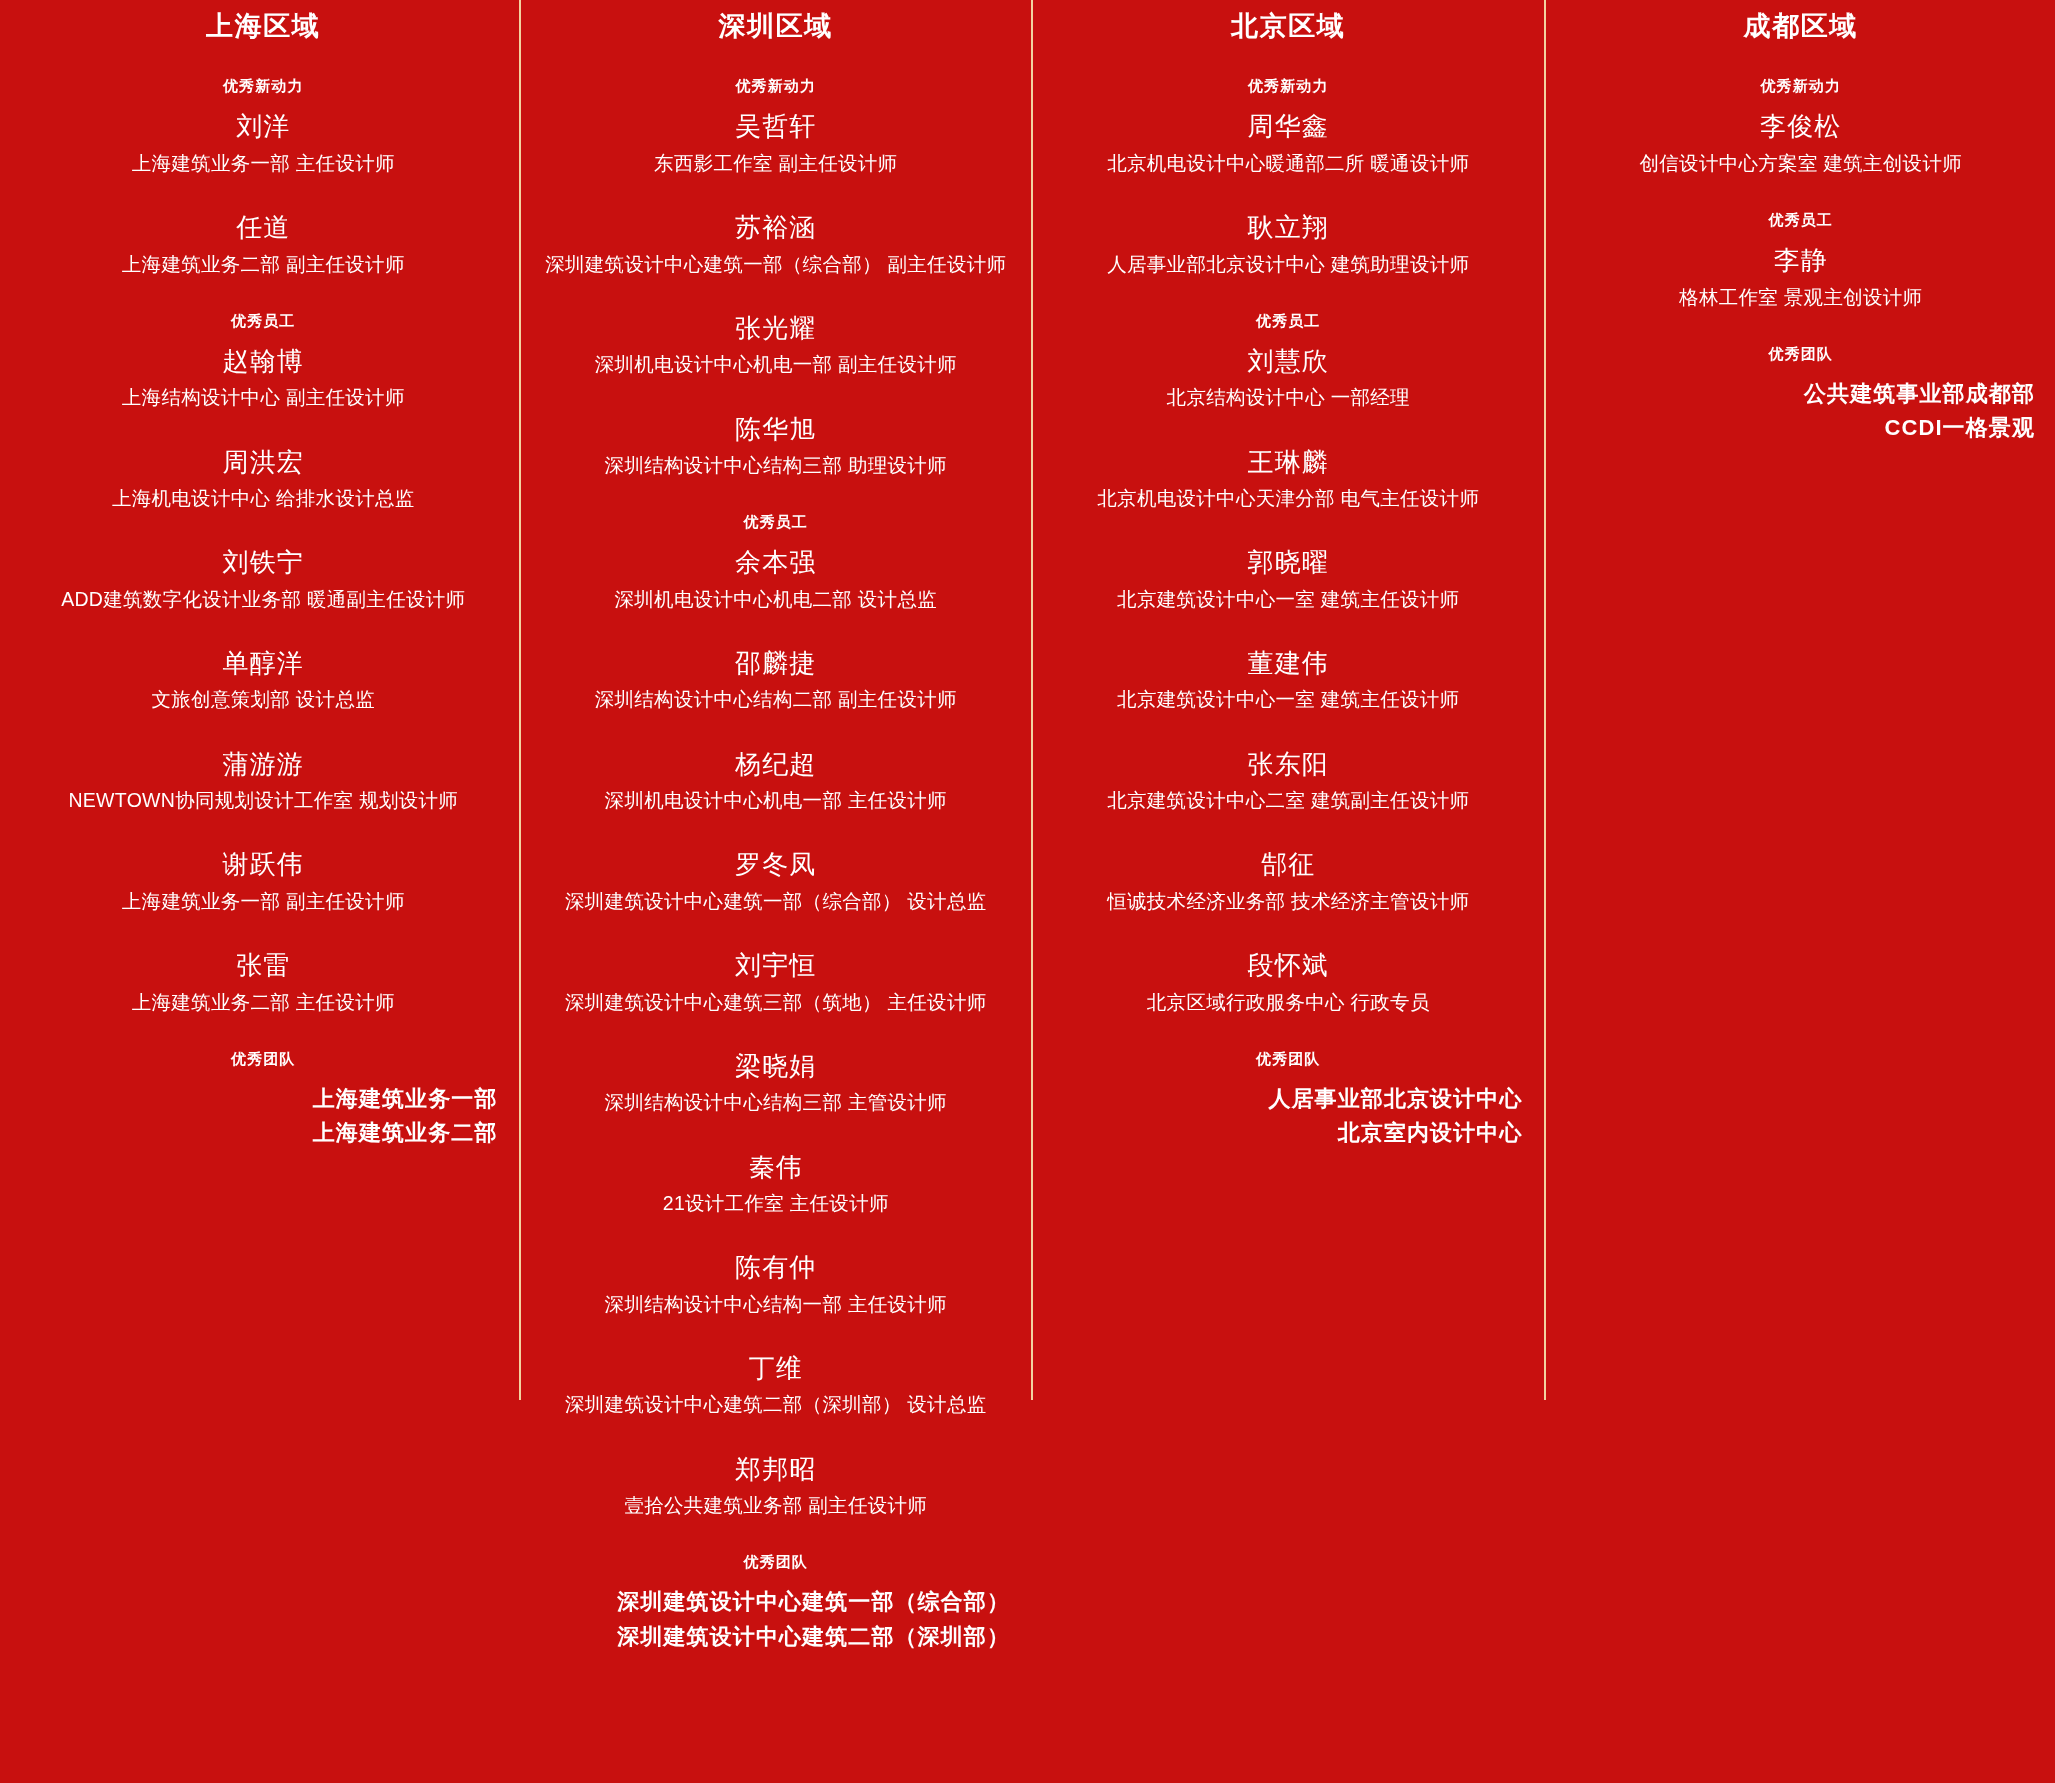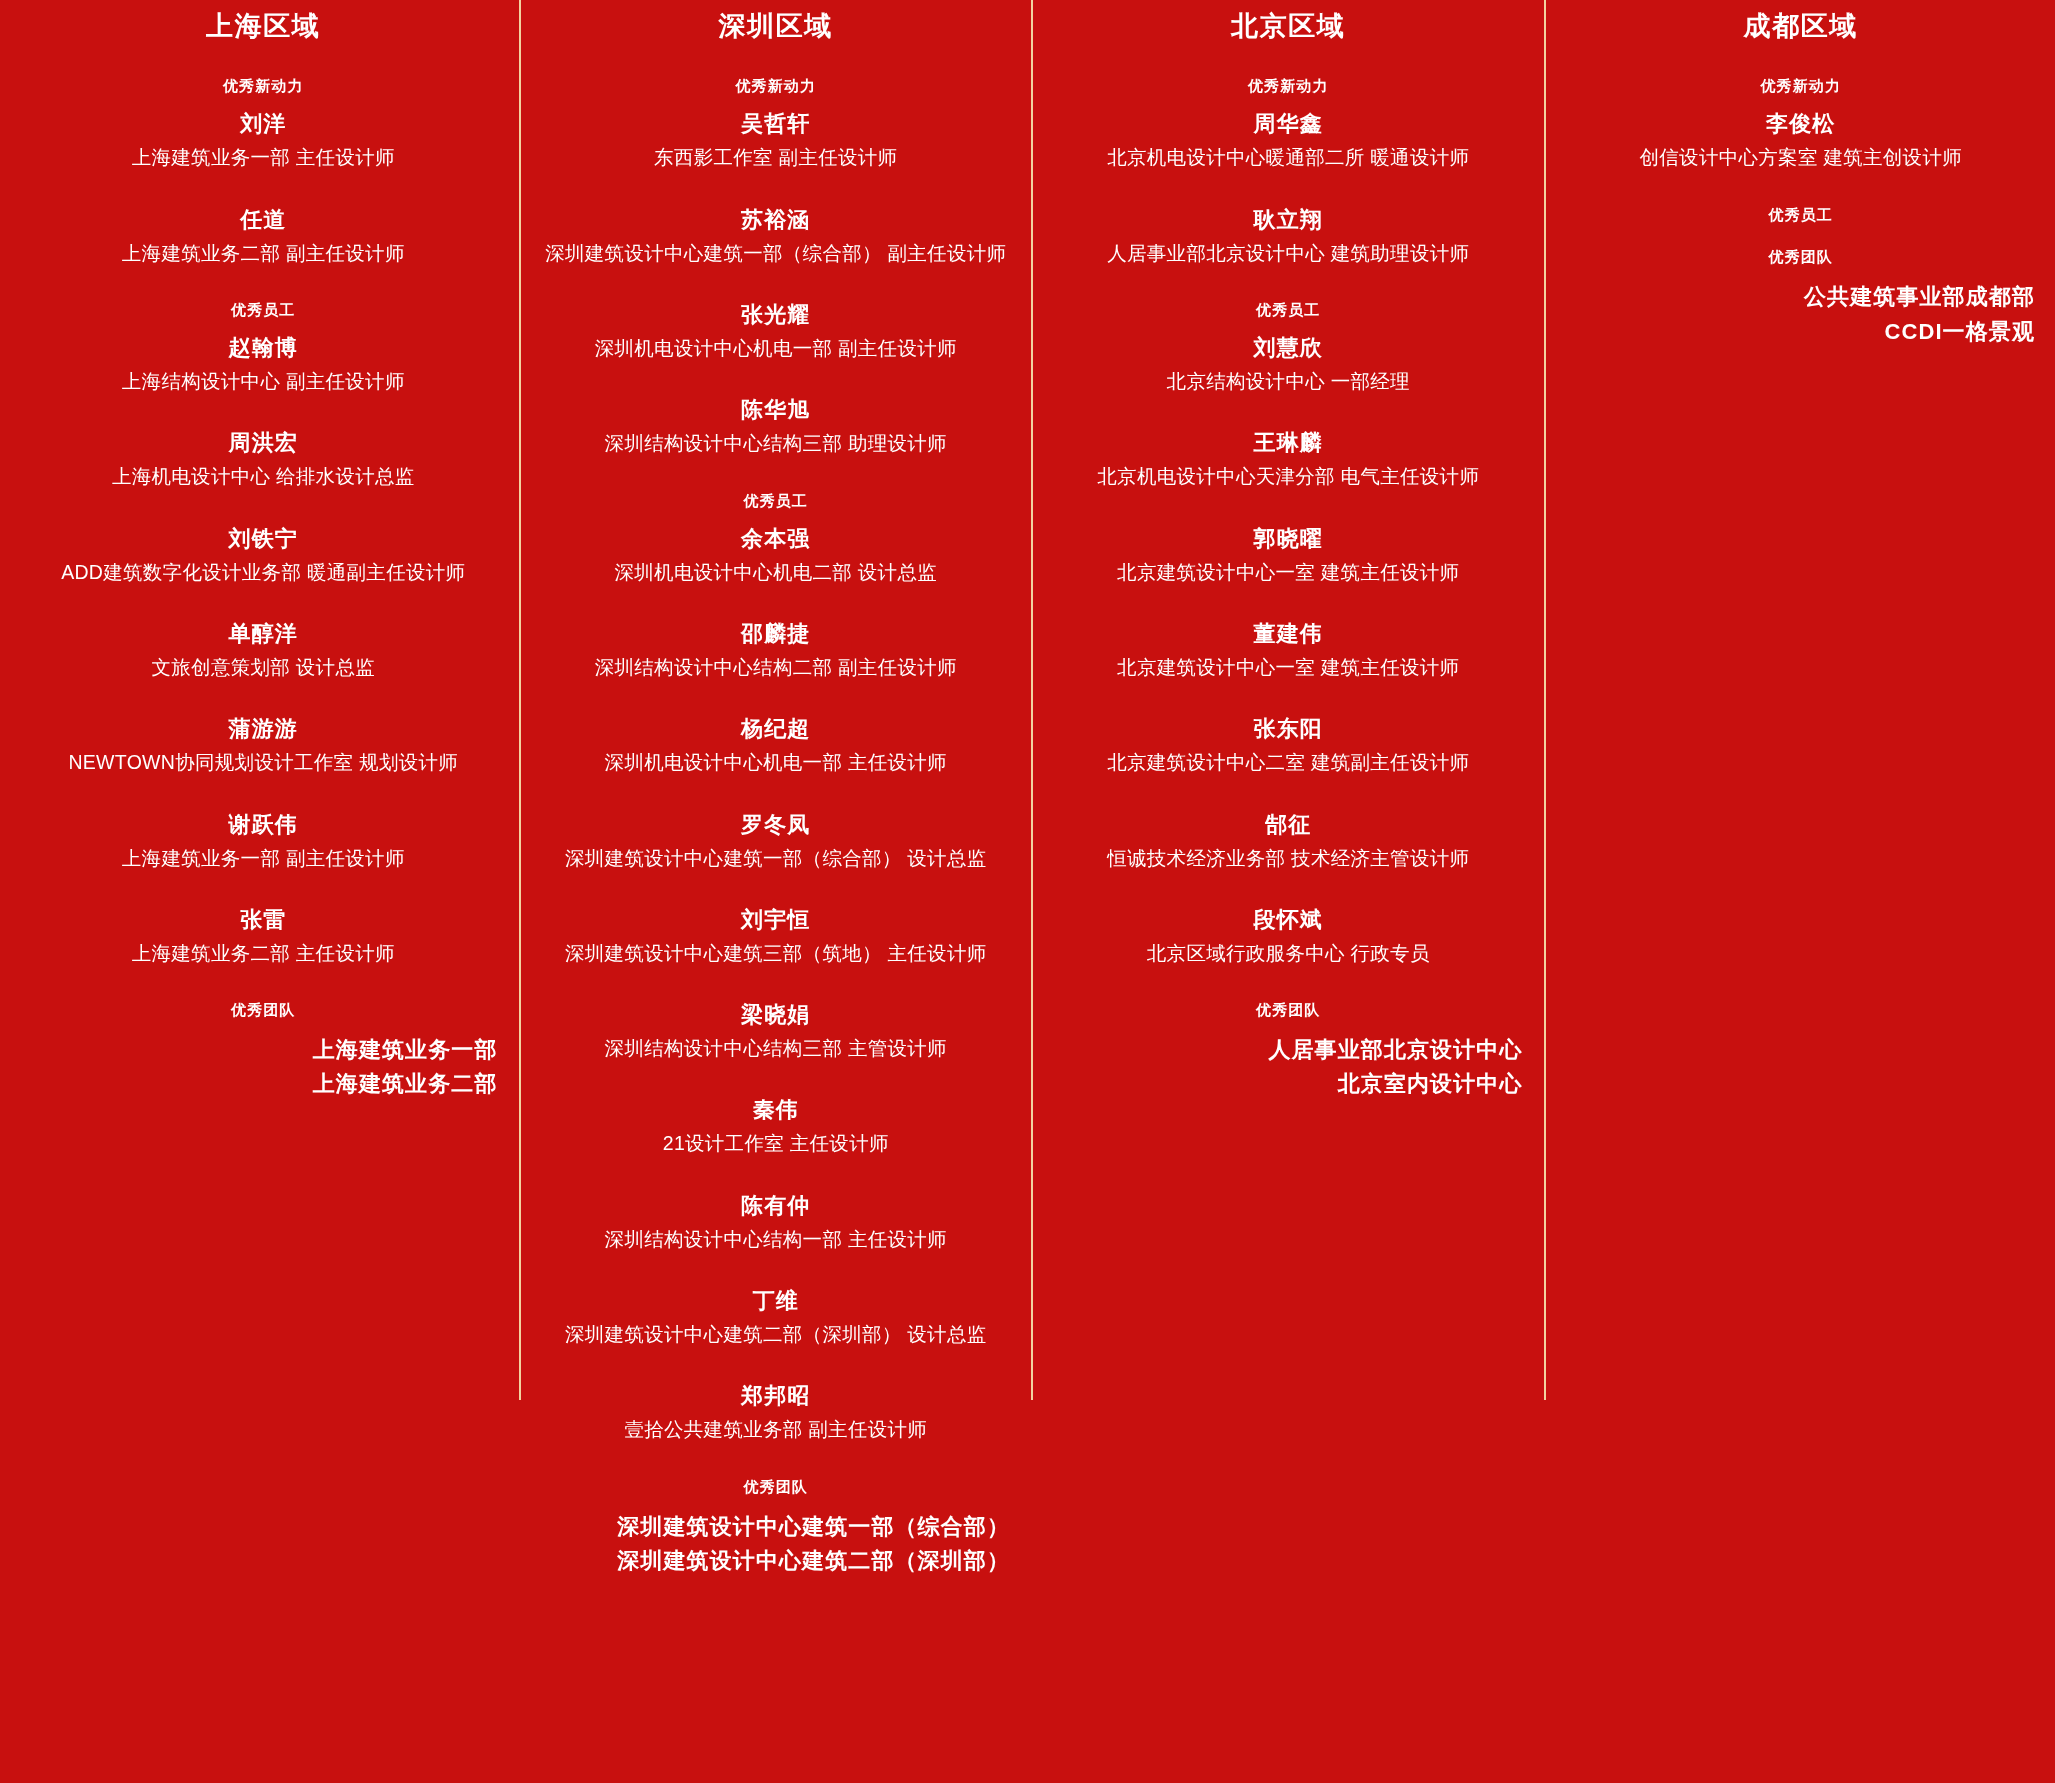--- a/index.html
+++ b/index.html
@@ -47,22 +47,22 @@
     margin-top: 23px;
     margin-bottom: 13.7px;
   }
   .section-label.first {
     margin-top: 0;
   }
   .person {
     margin-bottom: 33px;
   }
   .person-name {
-    font-size: 22px;
-    font-weight: bold;
+    font-size: 26px;
+    font-weight: normal;
     letter-spacing: 1.1px;
     line-height: 1.35;
     margin-bottom: 5.3px;
   }
   .person-role {
     font-size: 19.5px;
     font-weight: normal;
     letter-spacing: 0.3px;
     line-height: 1.4;
     white-space: nowrap;
@@ -241,20 +241,24 @@
       </div>
     </div>
     <div class="column">
       <div class="col-title">成都区域</div>
       <div class="section-label first">优秀新动力</div>
       <div class="person">
         <div class="person-name">李俊松</div>
         <div class="person-role">创信设计中心方案室 建筑主创设计师</div>
       </div>
       <div class="section-label">优秀员工</div>
+      <div class="person">
+        <div class="person-name">李静</div>
+        <div class="person-role">格林工作室 景观主创设计师</div>
+      </div>
       <div class="section-label">优秀团队</div>
       <div class="team">
         <div class="team-line">公共建筑事业部成都部</div>
         <div class="team-line">CCDI一格景观</div>
       </div>
     </div>
   </div>
 
 
 </body></html>

